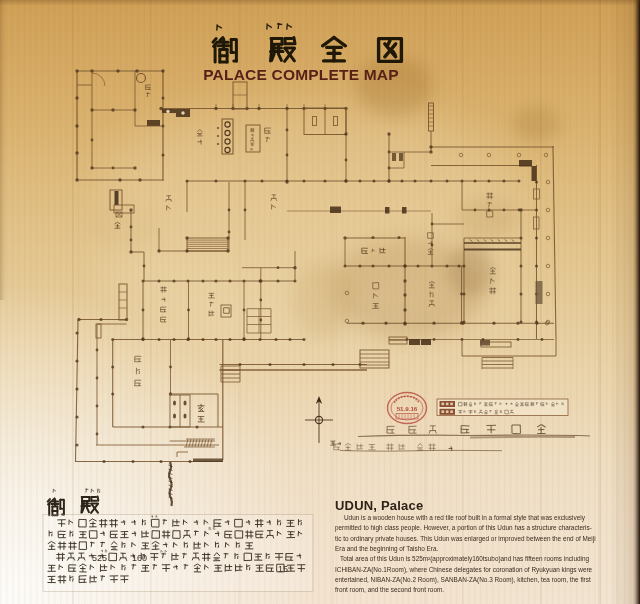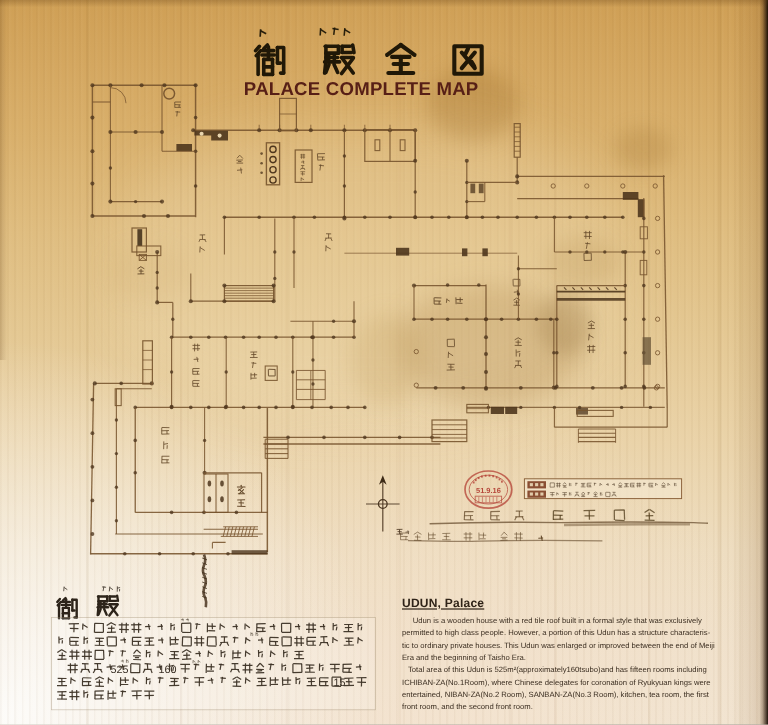--- a/index.html
+++ b/index.html
@@ -1684,21 +1684,21 @@
         <line x1="165.2" y1="550.1" x2="165.0" y2="552.8" stroke="#443829" stroke-width="0.50" stroke-opacity="0.95"></line>
         <line x1="165.1" y1="550.6" x2="167.0" y2="551.8" stroke="#443829" stroke-width="0.50" stroke-opacity="0.95"></line>
         <text x="92" y="560.5" font-size="9" fill="#3a3026" font-family="Liberation Sans, sans-serif">525</text>
         <text x="132" y="560.5" font-size="9" fill="#3a3026" font-family="Liberation Sans, sans-serif">160</text>
         <text x="278" y="571.5" font-size="9" fill="#3a3026" font-family="Liberation Sans, sans-serif">15</text>
       </g>
 </svg>
 
 <div class="eng" style="left:-19px;top:66px;width:640px;text-align:center;font-size:15.5px;font-weight:bold;letter-spacing:0.2px;color:#571f16;">PALACE COMPLETE MAP</div>
 
-<div class="eng" style="left:335px;top:498px;font-size:10px;font-weight:bold;letter-spacing:0.2px;color:#2f2318;text-decoration:underline;">UDUN, Palace</div>
+<div class="eng" style="left:335px;top:498px;font-size:13px;font-weight:bold;letter-spacing:0.2px;color:#2f2318;">UDUN, Palace</div>
 
 <div class="eng" style="left:335px;top:513px;width:250px;font-size:6.4px;line-height:10.35px;color:#3a2d20;white-space:nowrap;">
 <span style="display:inline-block;width:9px;"></span>Udun is a wooden house with a red tile roof built in a formal style that was exclusively<br>
 permitted to high class people. However, a portion of this Udun has a structure characteris-<br>
 tic to ordinary private houses. This Udun was enlarged or improved between the end of Meiji<br>
 Era and the beginning of Taisho Era.<br>
 <span style="display:inline-block;width:5px;"></span>Total area of this Udun is 525m²(approximately160tsubo)and has fifteen rooms including<br>
 ICHIBAN-ZA(No.1Room), where Chinese delegates for coronation of Ryukyuan kings were<br>
 entertained, NIBAN-ZA(No.2 Room), SANBAN-ZA(No.3 Room), kitchen, tea room, the first<br>
 front room, and the second front room.

